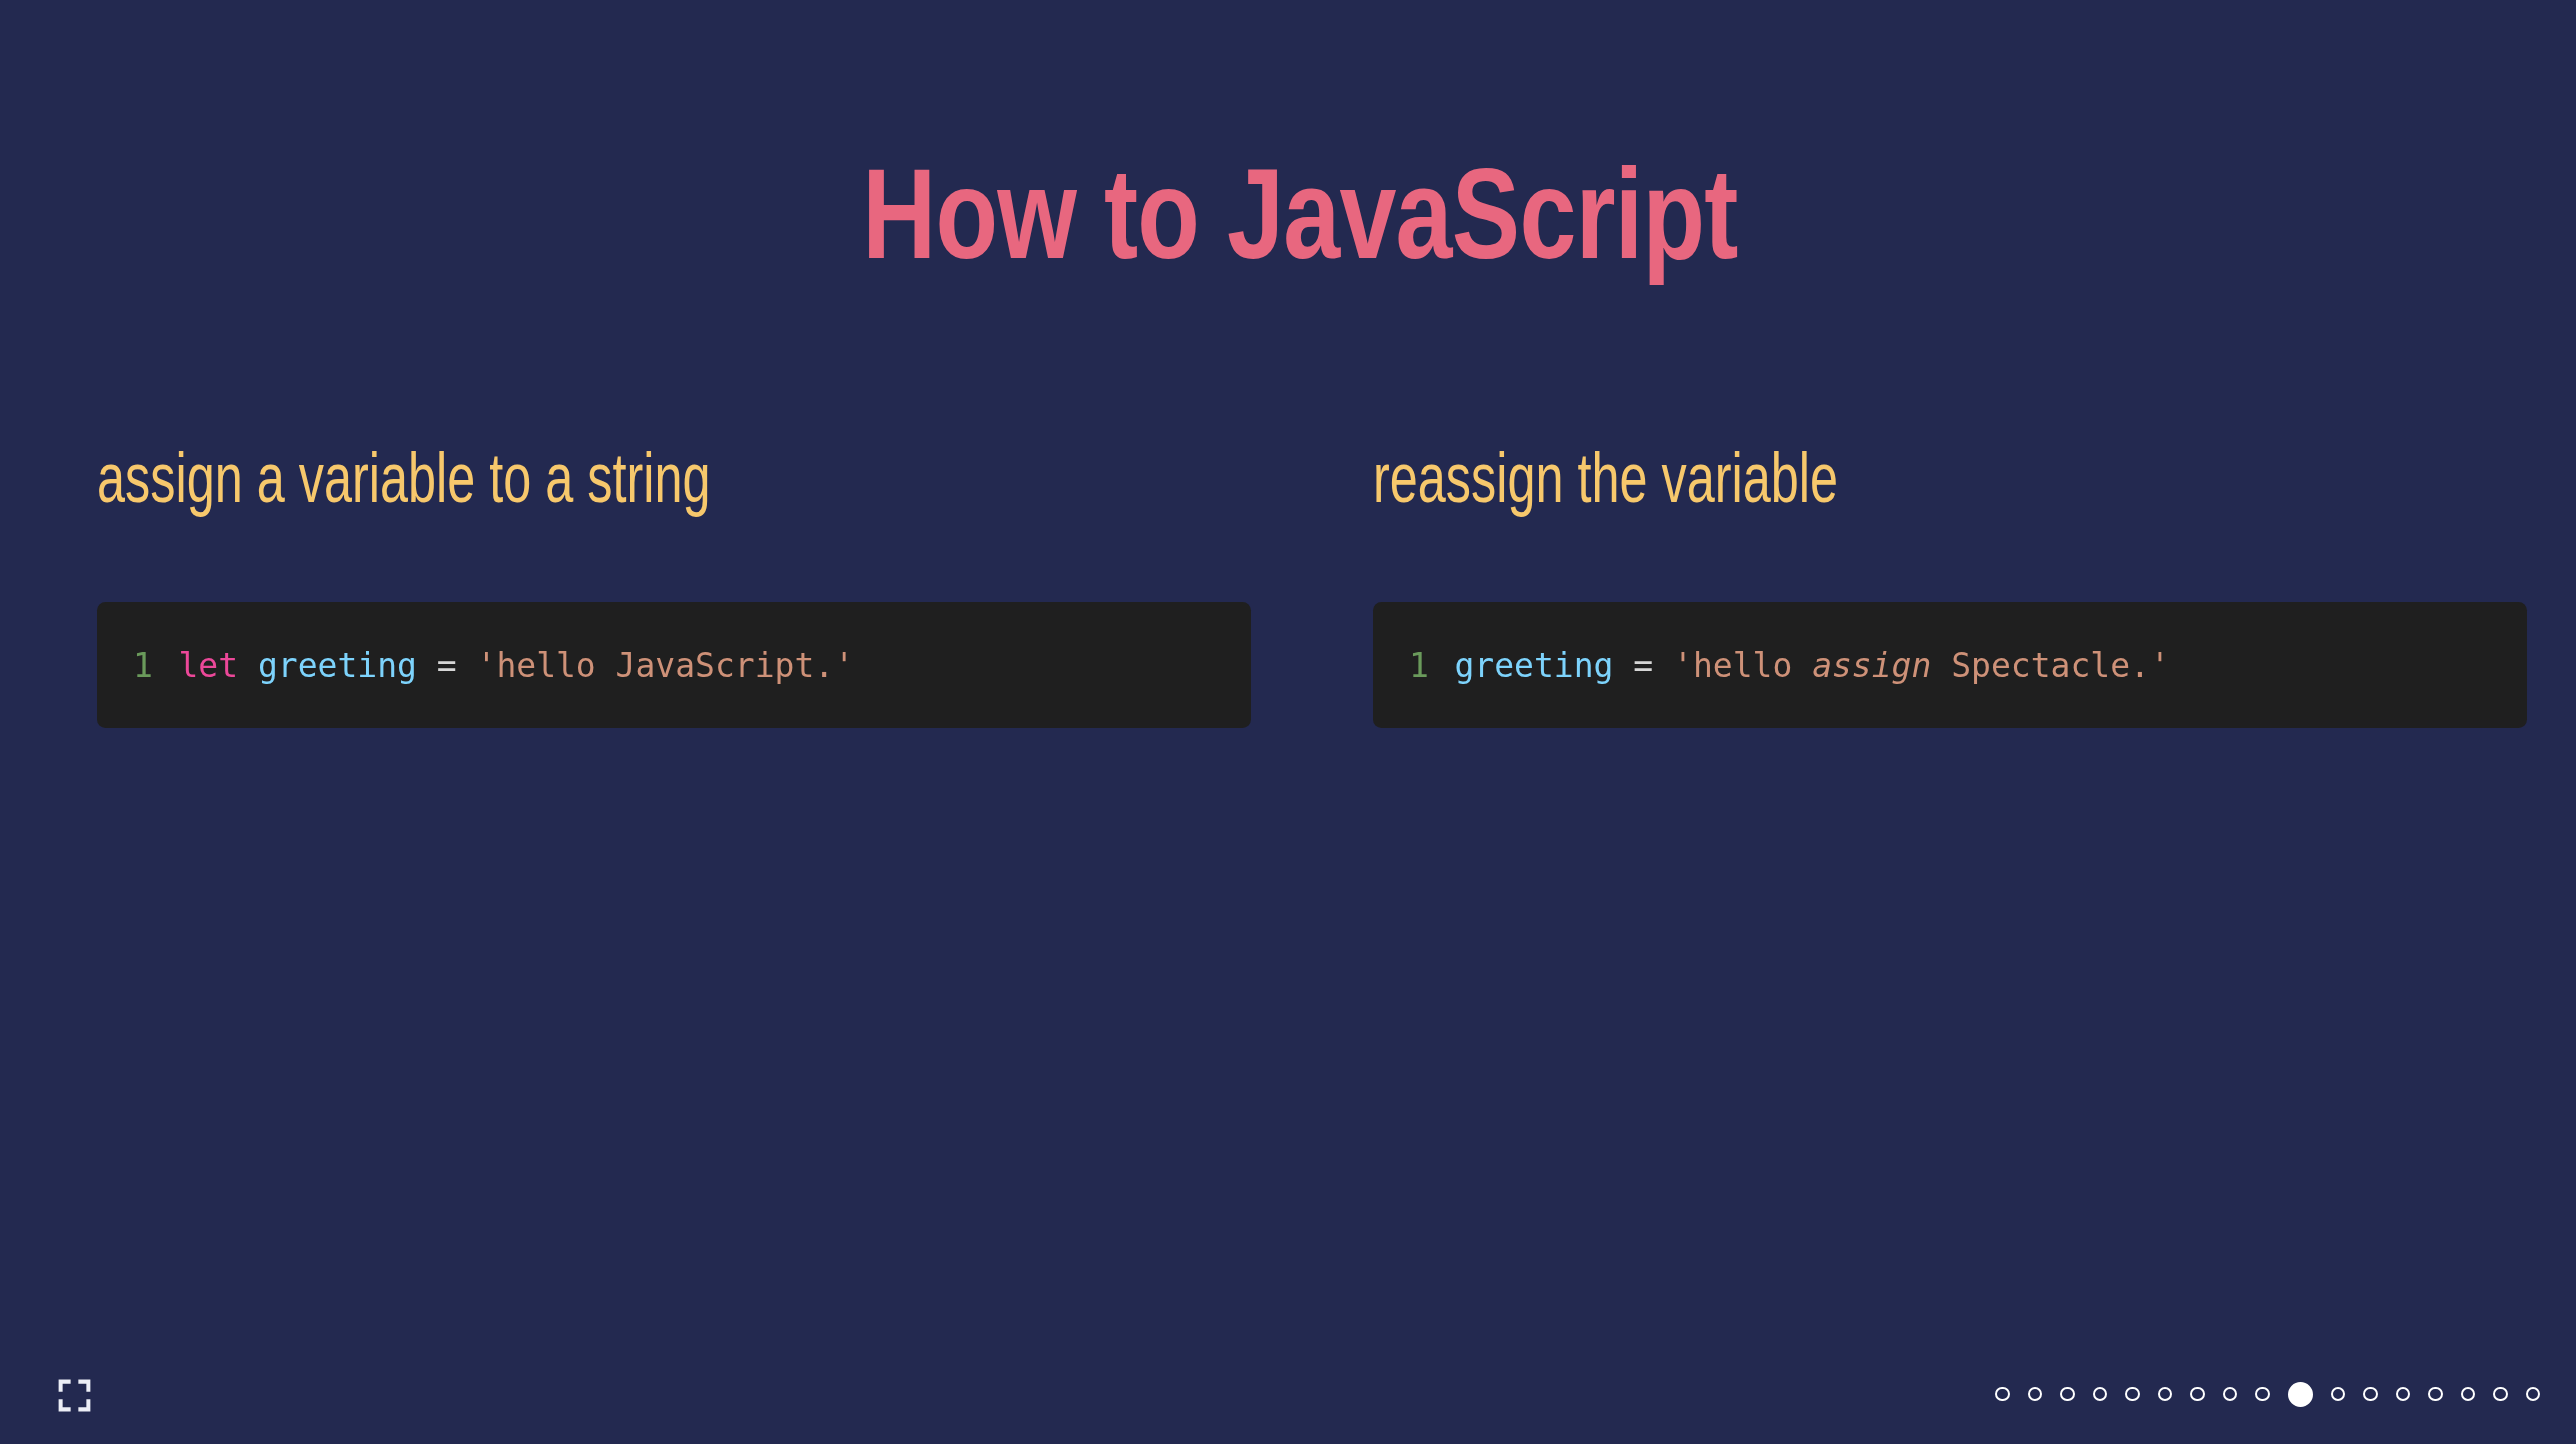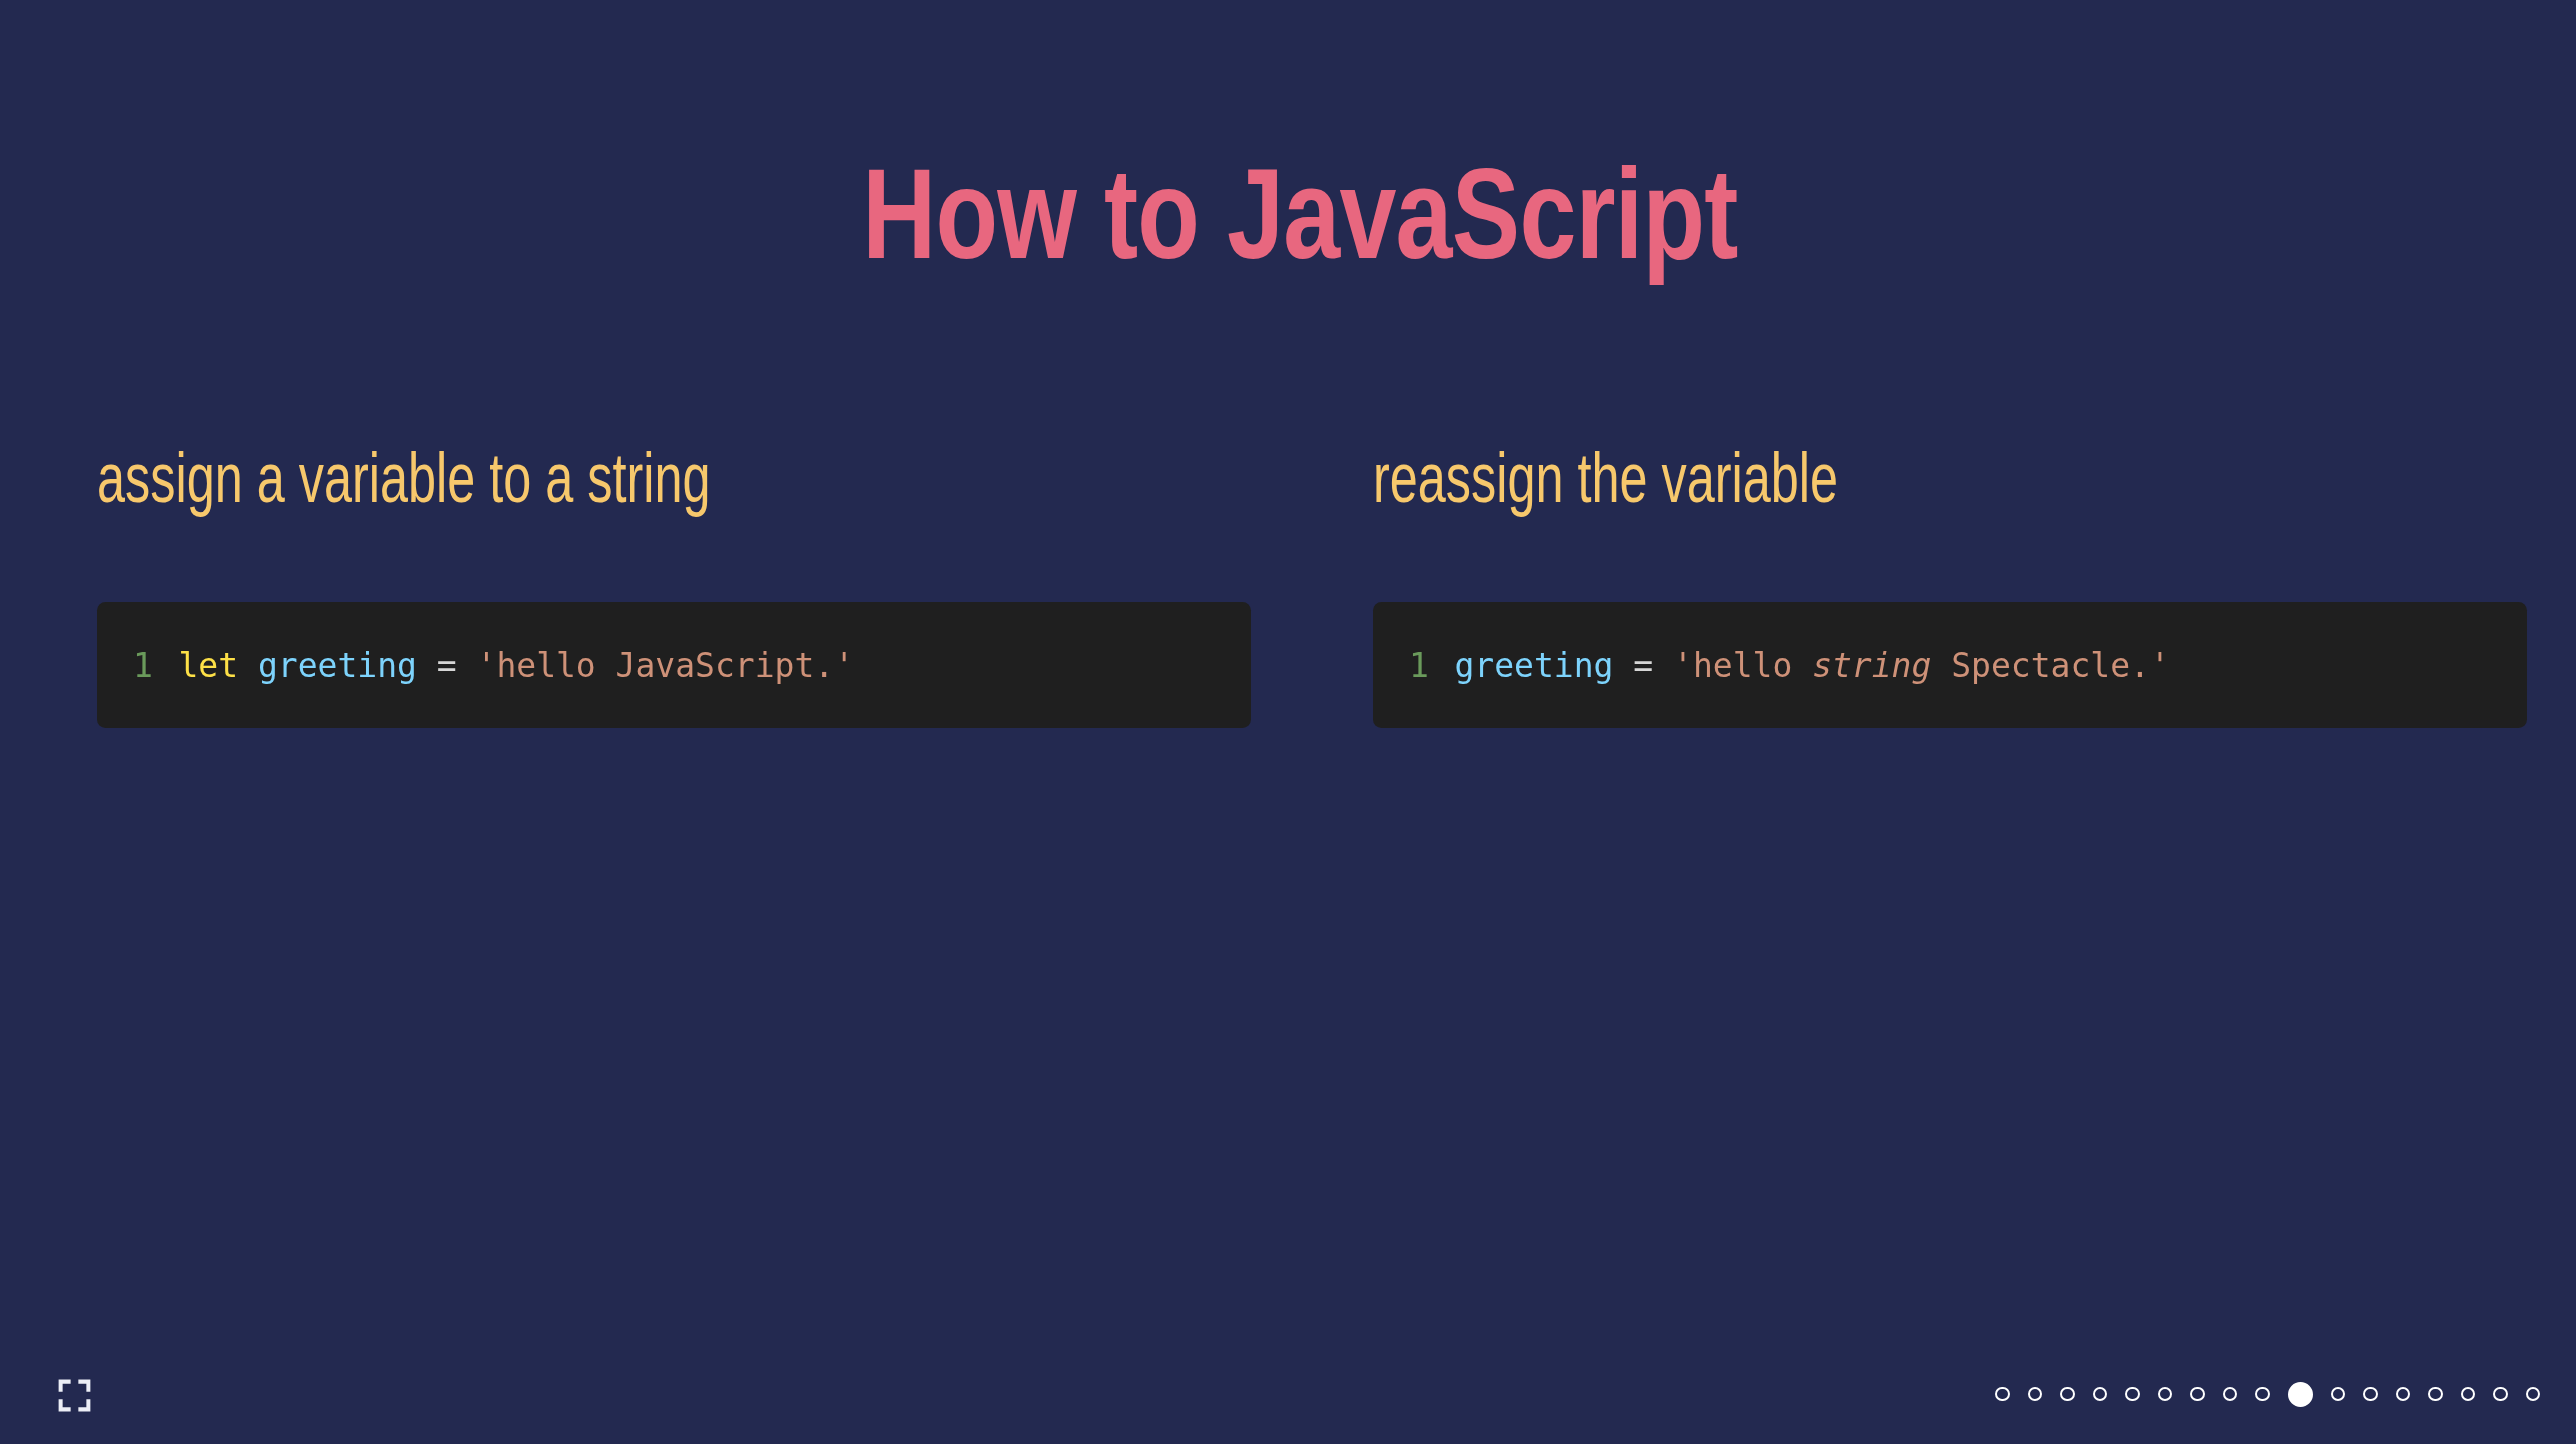--- a/index.html
+++ b/index.html
@@ -94,21 +94,21 @@
     display: flex;
     align-items: baseline;
   }
 
   .ln {
     color: #6a9a5b;
     margin-right: 25.6px;
     user-select: none;
   }
 
-  .tok-kw      { color: #fde047; }
+  .tok-kw      { color: #ec4899; }
   .tok-plain   { color: #7dd3fc; }
   .tok-op      { color: #d6d6d6; }
   .tok-str     { color: #ce9178; }
   .tok-str-em  { color: #ce9178; font-style: italic; }
 
   
   .fullscreen-btn {
     position: absolute;
     left: 32px;
     bottom: 31px;
@@ -165,21 +165,21 @@
         </div>
       </div>
     </div>
 
     <div class="column">
       <h2 class="column-heading">reassign the variable</h2>
 
       <div class="code-pane">
         <div class="code-line">
           <span class="ln">1</span>
-          <span class="code-tokens"><span class="tok-plain">greeting</span><span class="tok-plain"> </span><span class="tok-op">=</span><span class="tok-plain"> </span><span class="tok-str">'hello </span><span class="tok-str-em">string</span><span class="tok-str"> Spectacle.'</span></span>
+          <span class="code-tokens"><span class="tok-plain">greeting</span><span class="tok-plain"> </span><span class="tok-op">=</span><span class="tok-plain"> </span><span class="tok-str">'hello </span><span class="tok-str-em">assign</span><span class="tok-str"> Spectacle.'</span></span>
         </div>
       </div>
     </div>
 
   </div>
 
   <div class="fullscreen-btn">
     <span>
       <svg width="37" height="37" viewBox="0 0 24 24" fill="none" stroke="#eceef6" stroke-width="2.6" stroke-linecap="square">
         <path d="M3 8.2 V3 H8.2"></path>

